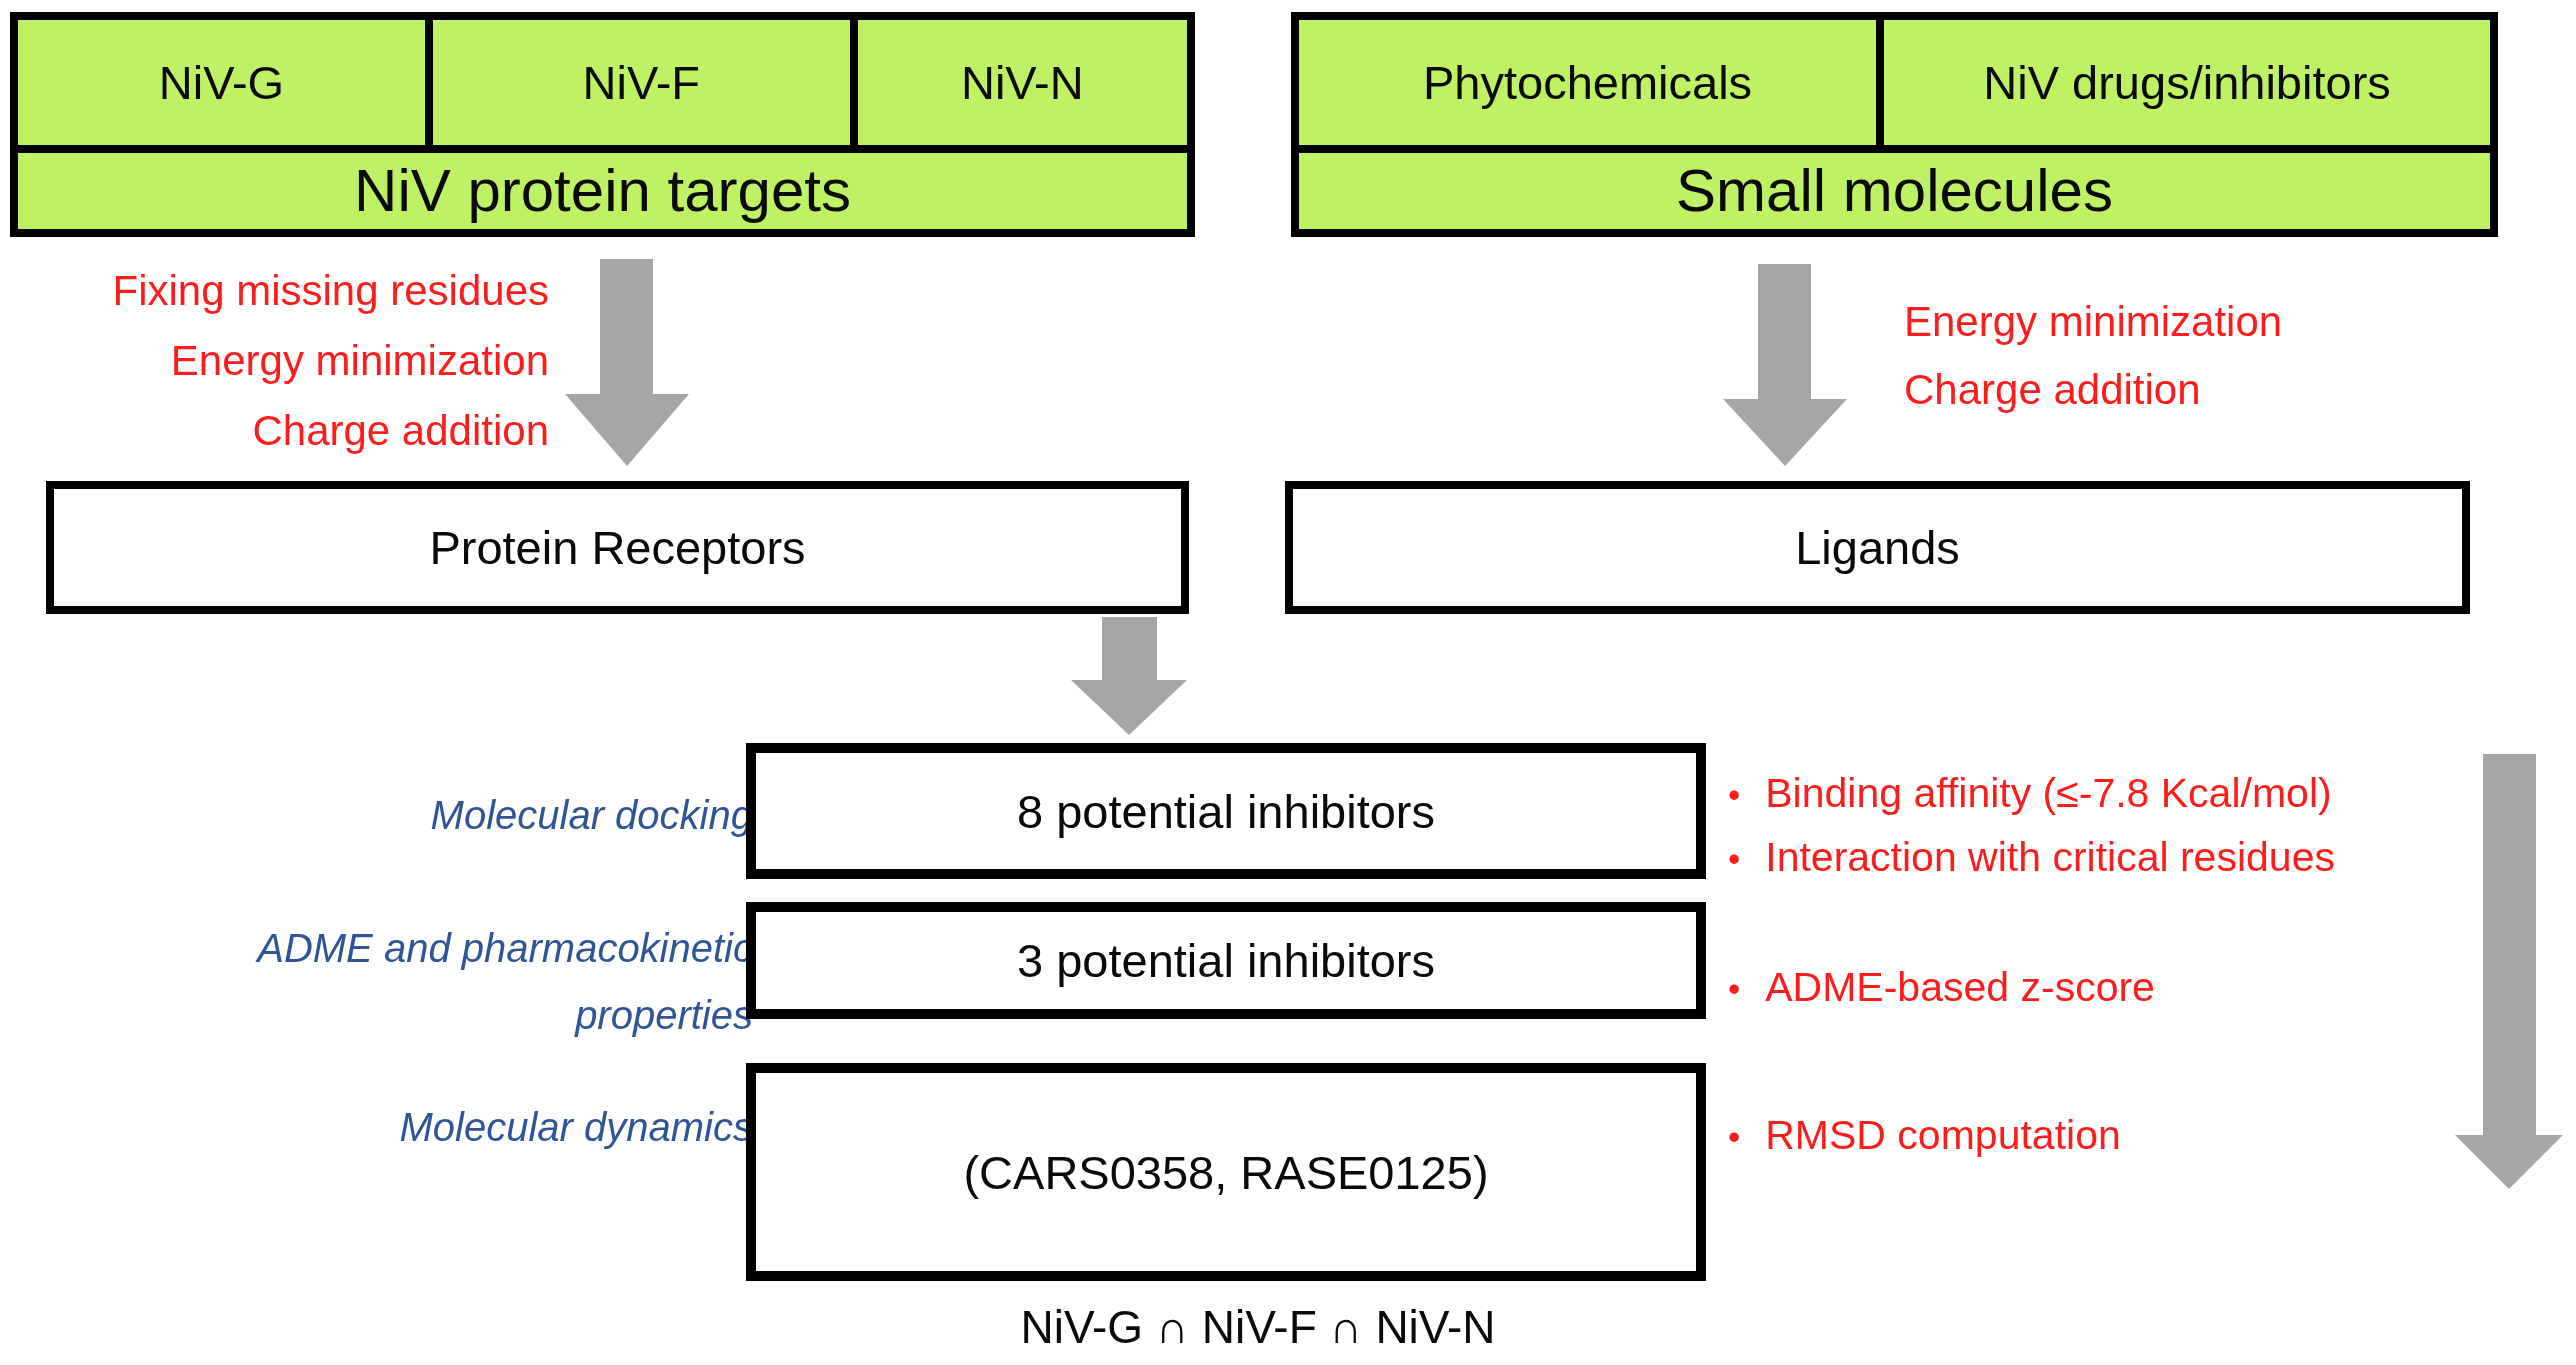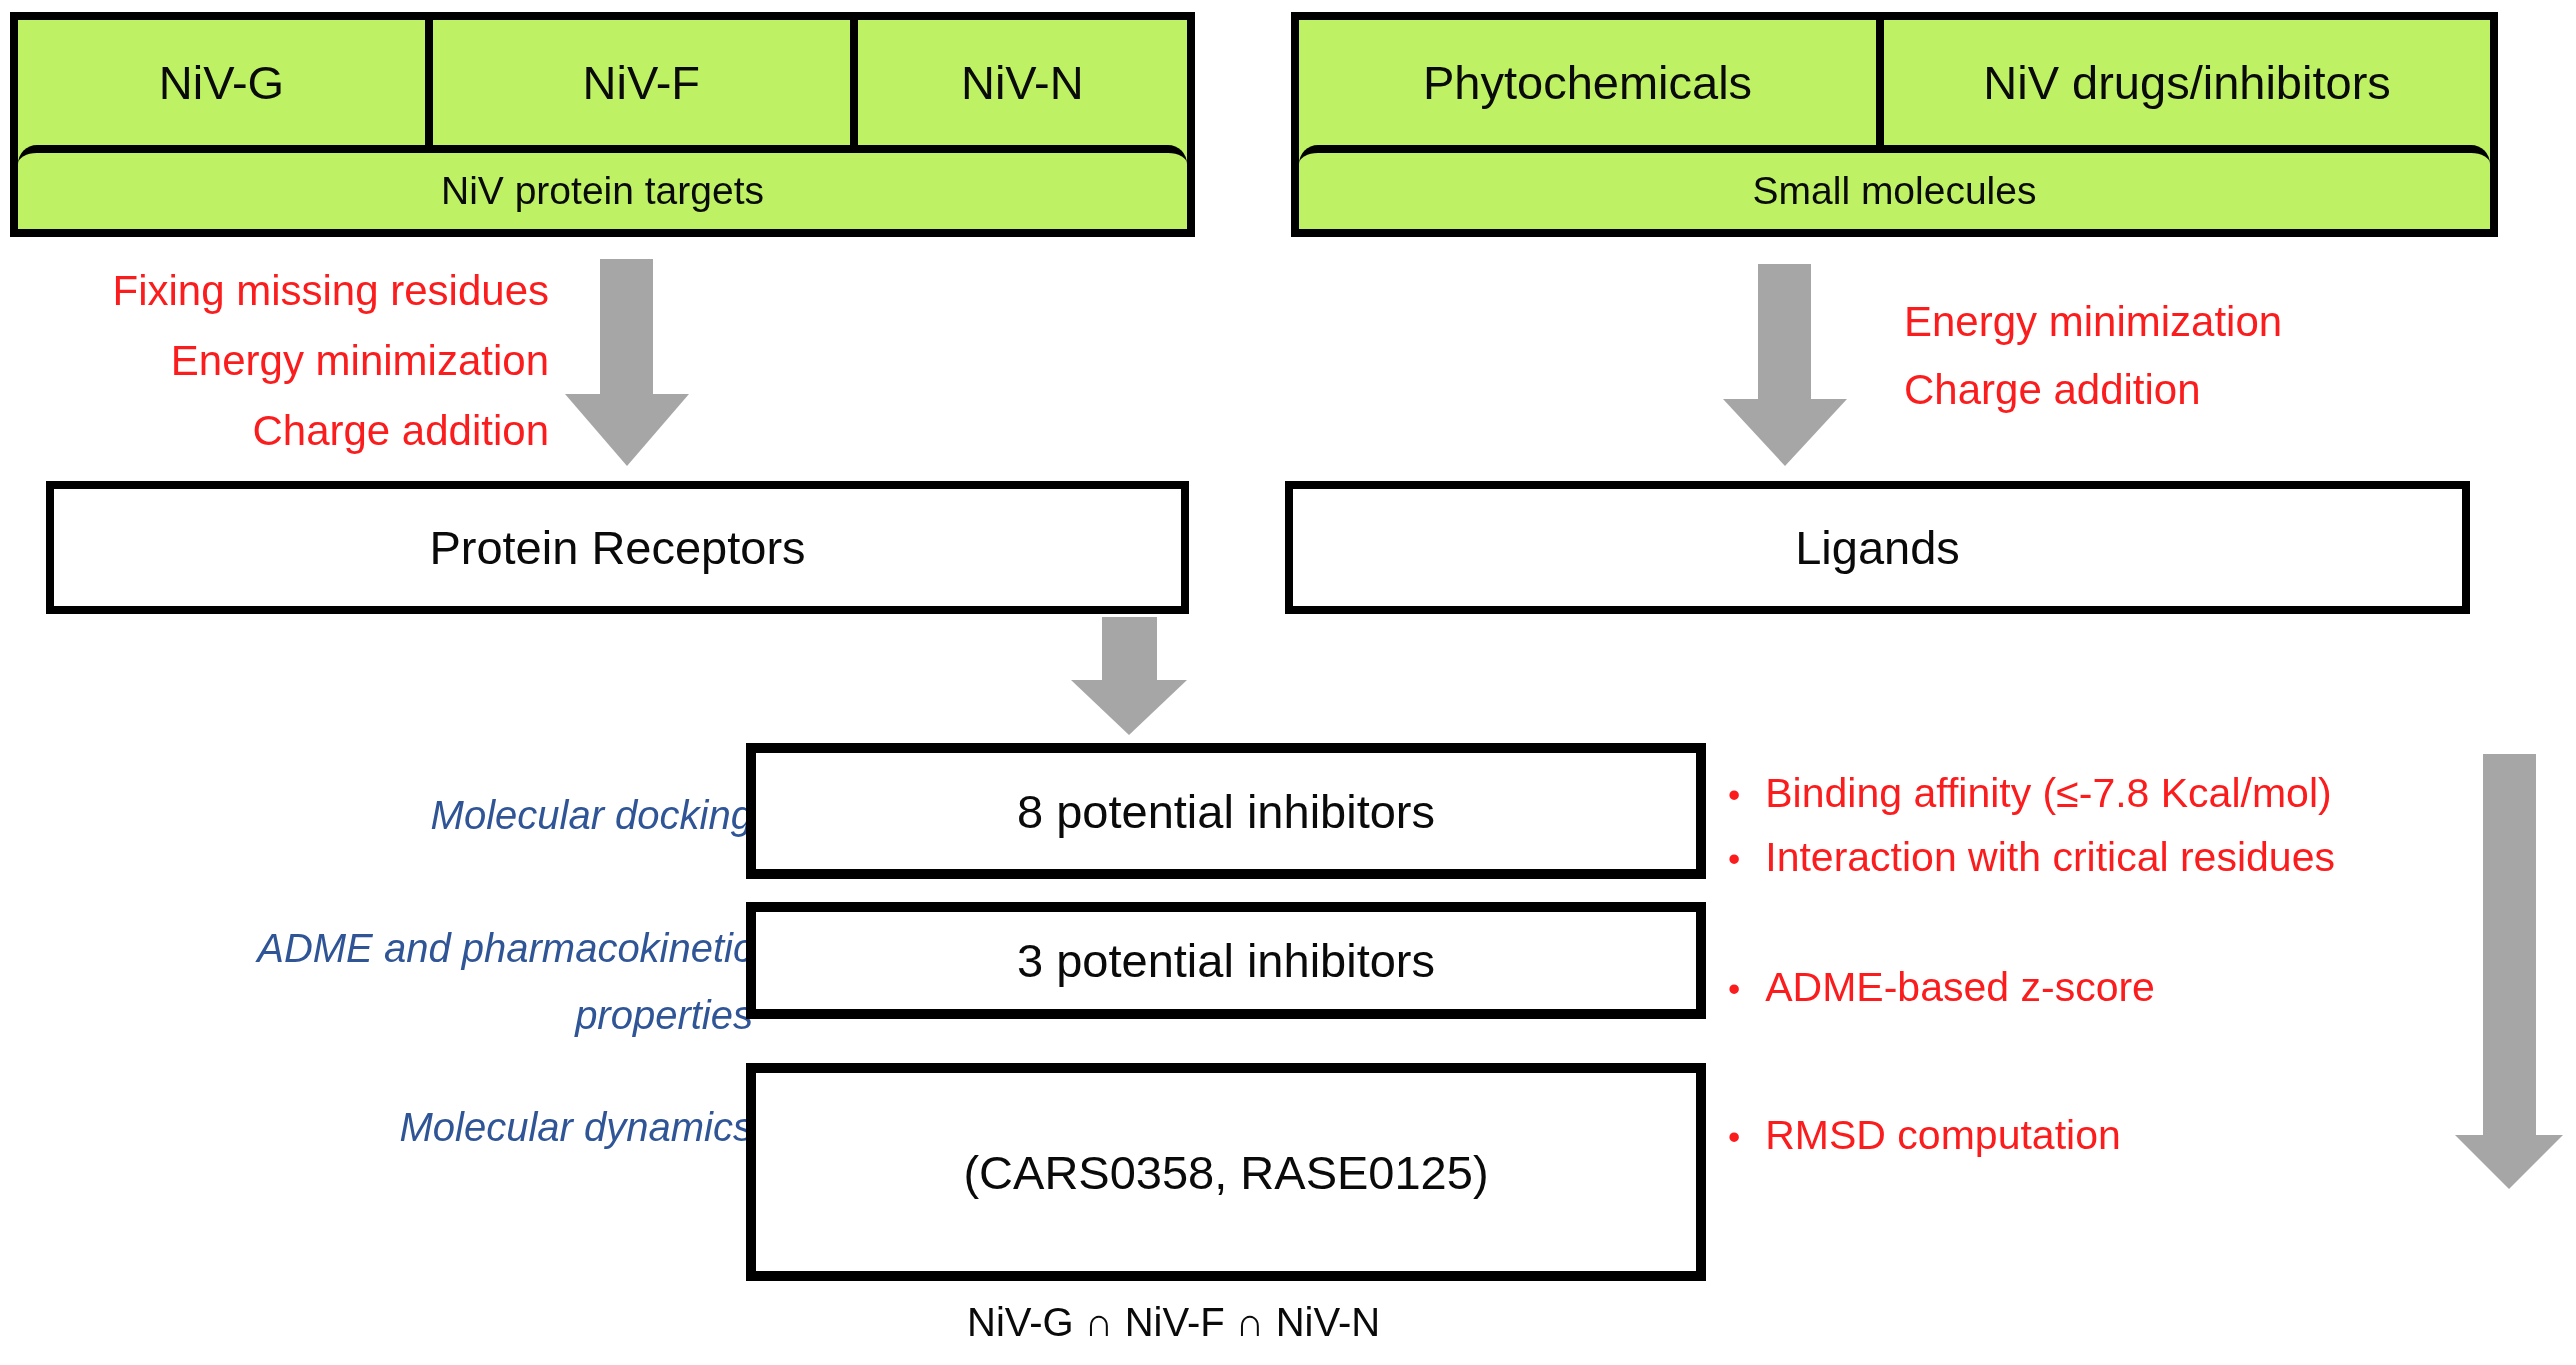--- a/index.html
+++ b/index.html
@@ -12,35 +12,35 @@
   body{
     width:2576px;height:1365px;position:relative;overflow:hidden;
     font-family:"Liberation Sans","DejaVu Sans",sans-serif;color:var(--ink);
   }
   .abs{position:absolute;}
   
   .tbl{border:8.3px solid #000;display:flex;flex-direction:column;box-sizing:border-box;background:#bef264;}
   .tbl-row{display:flex;flex:1;min-height:0;}
   .tbl-cell{display:flex;align-items:center;justify-content:center;font-size:47px;white-space:nowrap;}
   .tbl-cell + .tbl-cell{border-left:8.3px solid #000;}
-  .tbl-footer{border-top:8.3px solid #000;height:76px;flex:none;display:flex;align-items:center;justify-content:center;font-size:39px;border-radius:19px;}
+  .tbl-footer{border-top:8.3px solid #000;height:76px;flex:none;display:flex;align-items:center;justify-content:center;font-size:60px;}
   
   .box{border:8.3px solid #000;box-sizing:border-box;display:flex;align-items:center;justify-content:center;font-size:47px;background:#fff;text-align:center;}
   .stage-box{border-width:10px;flex-direction:column;line-height:83px;}
   
   .arrow-stem{position:absolute;background:var(--gray);}
   .arrow-head{position:absolute;width:0;height:0;}
   
   .note-red{color:var(--red);font-size:42px;line-height:70px;}
   .note-red.right-align{text-align:right;}
   .method-label{color:var(--blue);font-style:italic;font-size:40px;line-height:67px;text-align:right;}
   .crit-list{display:flex;flex-direction:column;}
   .crit-item{display:flex;align-items:baseline;gap:25px;color:var(--red);font-size:41px;line-height:62px;white-space:nowrap;}
   .crit-bullet{font-size:35px;flex:none;}
-  .caption{font-size:40px;text-align:left;white-space:nowrap;}
+  .caption{font-size:46px;text-align:center;white-space:nowrap;}
 </style>
 </head>
 <body>
 
 <div class="abs tbl" style="left:10px;top:11.6px;width:1185px;height:225px;">
   <div class="tbl-row">
     <div class="tbl-cell" style="flex:503 0 0;">NiV-G</div>
     <div class="tbl-cell" style="flex:515 0 0;">NiV-F</div>
     <div class="tbl-cell" style="flex:407 0 0;">NiV-N</div>
   </div>

